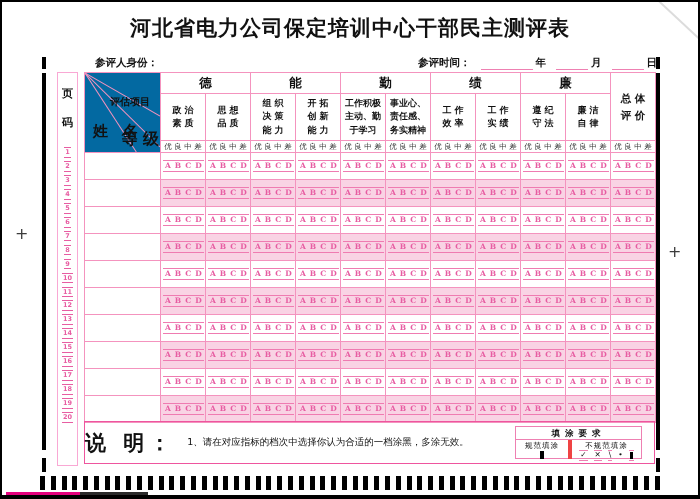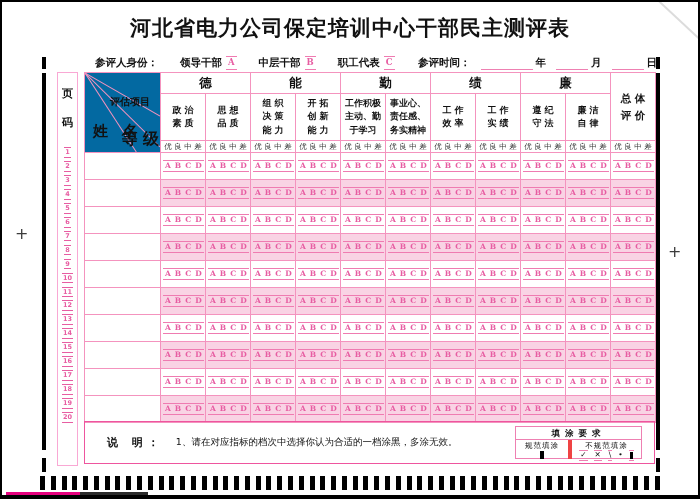--- a/index.html
+++ b/index.html
@@ -61,21 +61,21 @@
   
   th.corner { position:relative; background:#0369a1; }
   .corner svg { position:absolute; left:0; top:0; width:100%; height:100%; }
   .ch-top { position:absolute; top:22px; left:25px; font-size:10px; font-weight:600; }
   .ch-name { position:absolute; bottom:11px; left:8px; font-size:15px; font-weight:bold; }
   .ch-grade { position:absolute; bottom:2px; right:1px; font-size:16px; font-weight:bold;margin-left:8px; }
 
   
   .notes { position:absolute; left:82px; top:419px; width:571px; height:43px;
     border:1px solid #ee559e; box-sizing:border-box; display:flex; align-items:center; }
-  .notes-label { font-size:11px; font-weight:bold; letter-spacing:5px; margin-left:22px; white-space:nowrap; }
+  .notes-label { font-size:21px; font-weight:bold; letter-spacing:5px; white-space:nowrap; }
   .notes-lines { margin-left:12px; font-size:9.5px; line-height:1.95; color:#111; }
 
   
   .fillreq { position:absolute; right:12px; top:4px; width:127px; height:33px;
     border:1px solid #ee80b2; box-sizing:border-box; background:#fff; }
   .fr-title { height:12px; border-bottom:1px solid #ee80b2; text-align:center;
     font-size:8.5px; line-height:12px; font-weight:600; letter-spacing:5px; }
   .fr-cols { display:flex; height:19px; }
   .fr-col { display:flex; flex-direction:column; }
   .fr-std { width:52px; border-right:4px solid #ef4444; }
@@ -99,34 +99,20 @@
 </style>
 </head>
 <body>
 
 <div class="page">
   <div class="scan-line"></div>
   <h1 class="title">河北省电力公司保定培训中心干部民主测评表</h1>
 
   <div class="identity-row">
     <span>参评人身份：</span>
-    <span class="opts" id="identity-options">
-        <span class="opt">
-          <span>领导干部</span>
-          <span class="bub idbub">A</span>
-        </span>
-        <span class="opt">
-          <span>中层干部</span>
-          <span class="bub idbub">B</span>
-        </span>
-        <span class="opt">
-          <span>职工代表</span>
-          <span class="bub idbub">C</span>
-        </span>
-      </span>
     <span class="time-group">
       <span>参评时间：</span>
       <span id="time-units" style="display:flex">
           <span class="tgroup">
             <span class="u u0"></span>
             <span>年</span>
           </span>
           <span class="tgroup">
             <span class="u u1"></span>
             <span>月</span>

